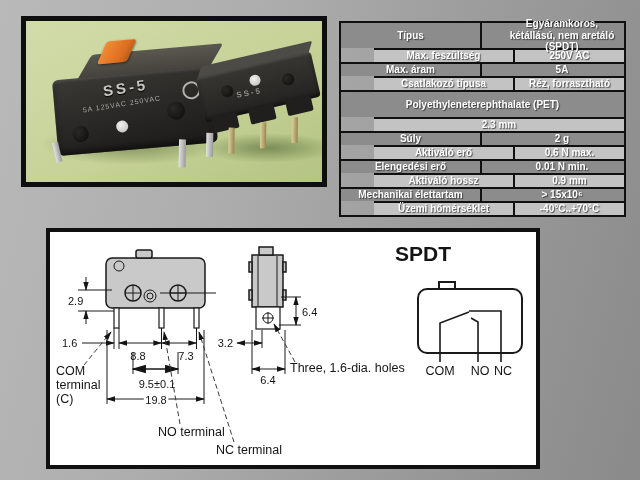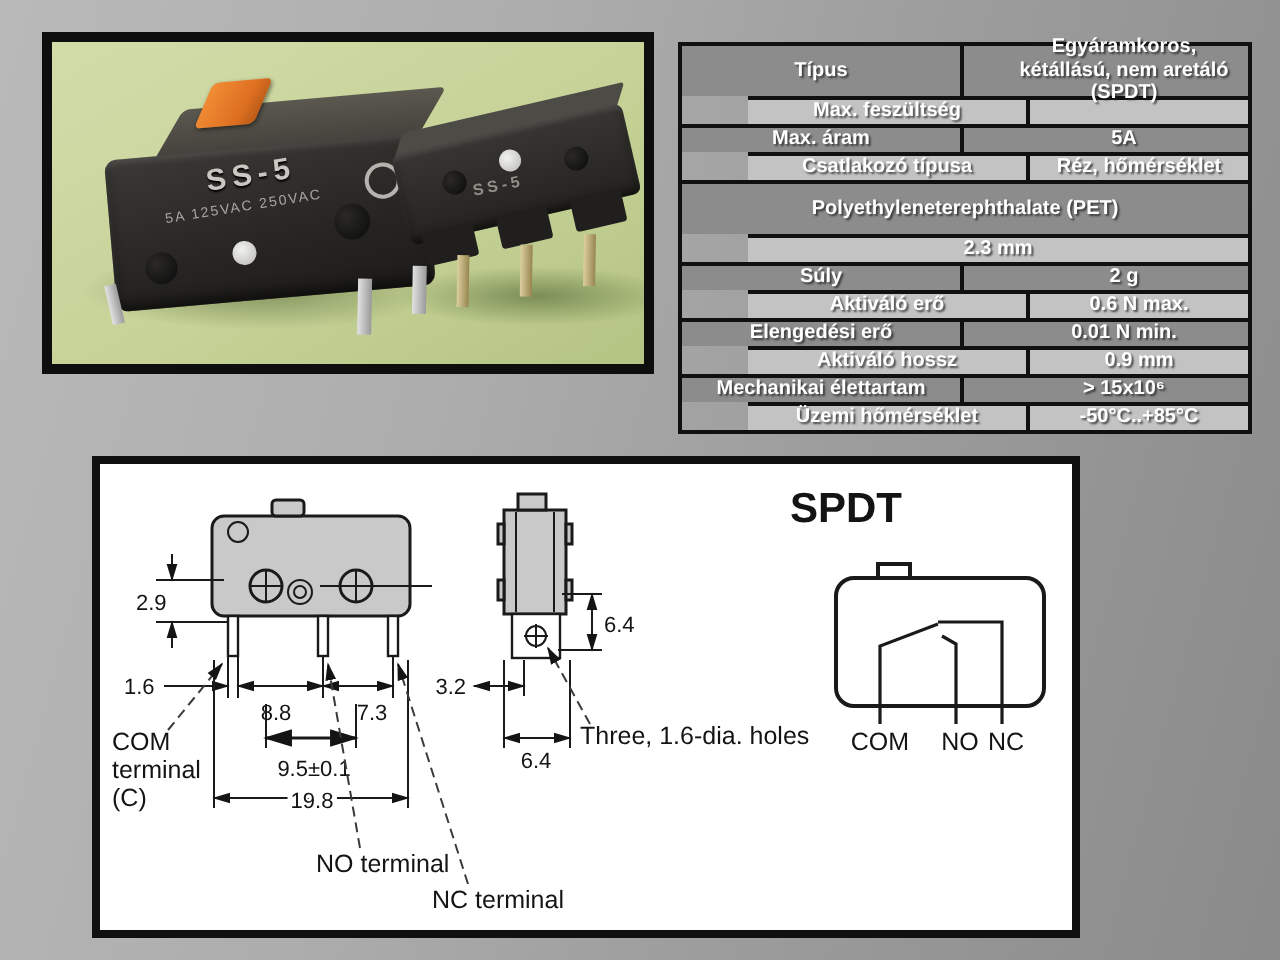--- a/index.html
+++ b/index.html
@@ -112,28 +112,29 @@
   </div>
 </div>
 
 <div class="spec-table">
   <div class="srow tall dark">
       <div class="scell slabel">Típus</div>
       <div class="scell svalue">Egyáramkoros, kétállású, nem aretáló (SPDT)</div>
     </div>
   <div class="srow light">
       <div class="scell slabel">Max. feszültség</div>
+      <div class="scell svalue">250V AC</div>
     </div>
   <div class="srow dark">
       <div class="scell slabel">Max. áram</div>
       <div class="scell svalue">5A</div>
     </div>
   <div class="srow light">
       <div class="scell slabel">Csatlakozó típusa</div>
-      <div class="scell svalue">Réz, hőmérséklet</div>
+      <div class="scell svalue">Réz, forrasztható</div>
     </div>
   <div class="srow tall dark">
       <div class="scell svalue">Polyethyleneterephthalate (PET)</div>
     </div>
   <div class="srow light">
       <div class="scell svalue">2.3 mm</div>
     </div>
   <div class="srow dark">
       <div class="scell slabel">Súly</div>
       <div class="scell svalue">2 g</div>
@@ -149,21 +150,21 @@
   <div class="srow light">
       <div class="scell slabel">Aktiváló hossz</div>
       <div class="scell svalue">0.9 mm</div>
     </div>
   <div class="srow dark">
       <div class="scell slabel">Mechanikai élettartam</div>
       <div class="scell svalue">&gt; 15x10⁶</div>
     </div>
   <div class="srow light">
       <div class="scell slabel">Üzemi hőmérséklet</div>
-      <div class="scell svalue">-50°C..+85°C</div>
+      <div class="scell svalue">-40°C..+70°C</div>
     </div>
 </div>
 
 <div class="drawing-panel">
 <svg width="486" height="233" viewBox="0 0 486 233">
   <defs>
     <marker id="arr" viewBox="0 0 10 6" refX="9" refY="3" markerWidth="9" markerHeight="6" orient="auto-start-reverse">
       <path d="M0,0 L10,3 L0,6 Z" fill="#141414"></path>
     </marker>
   </defs>

